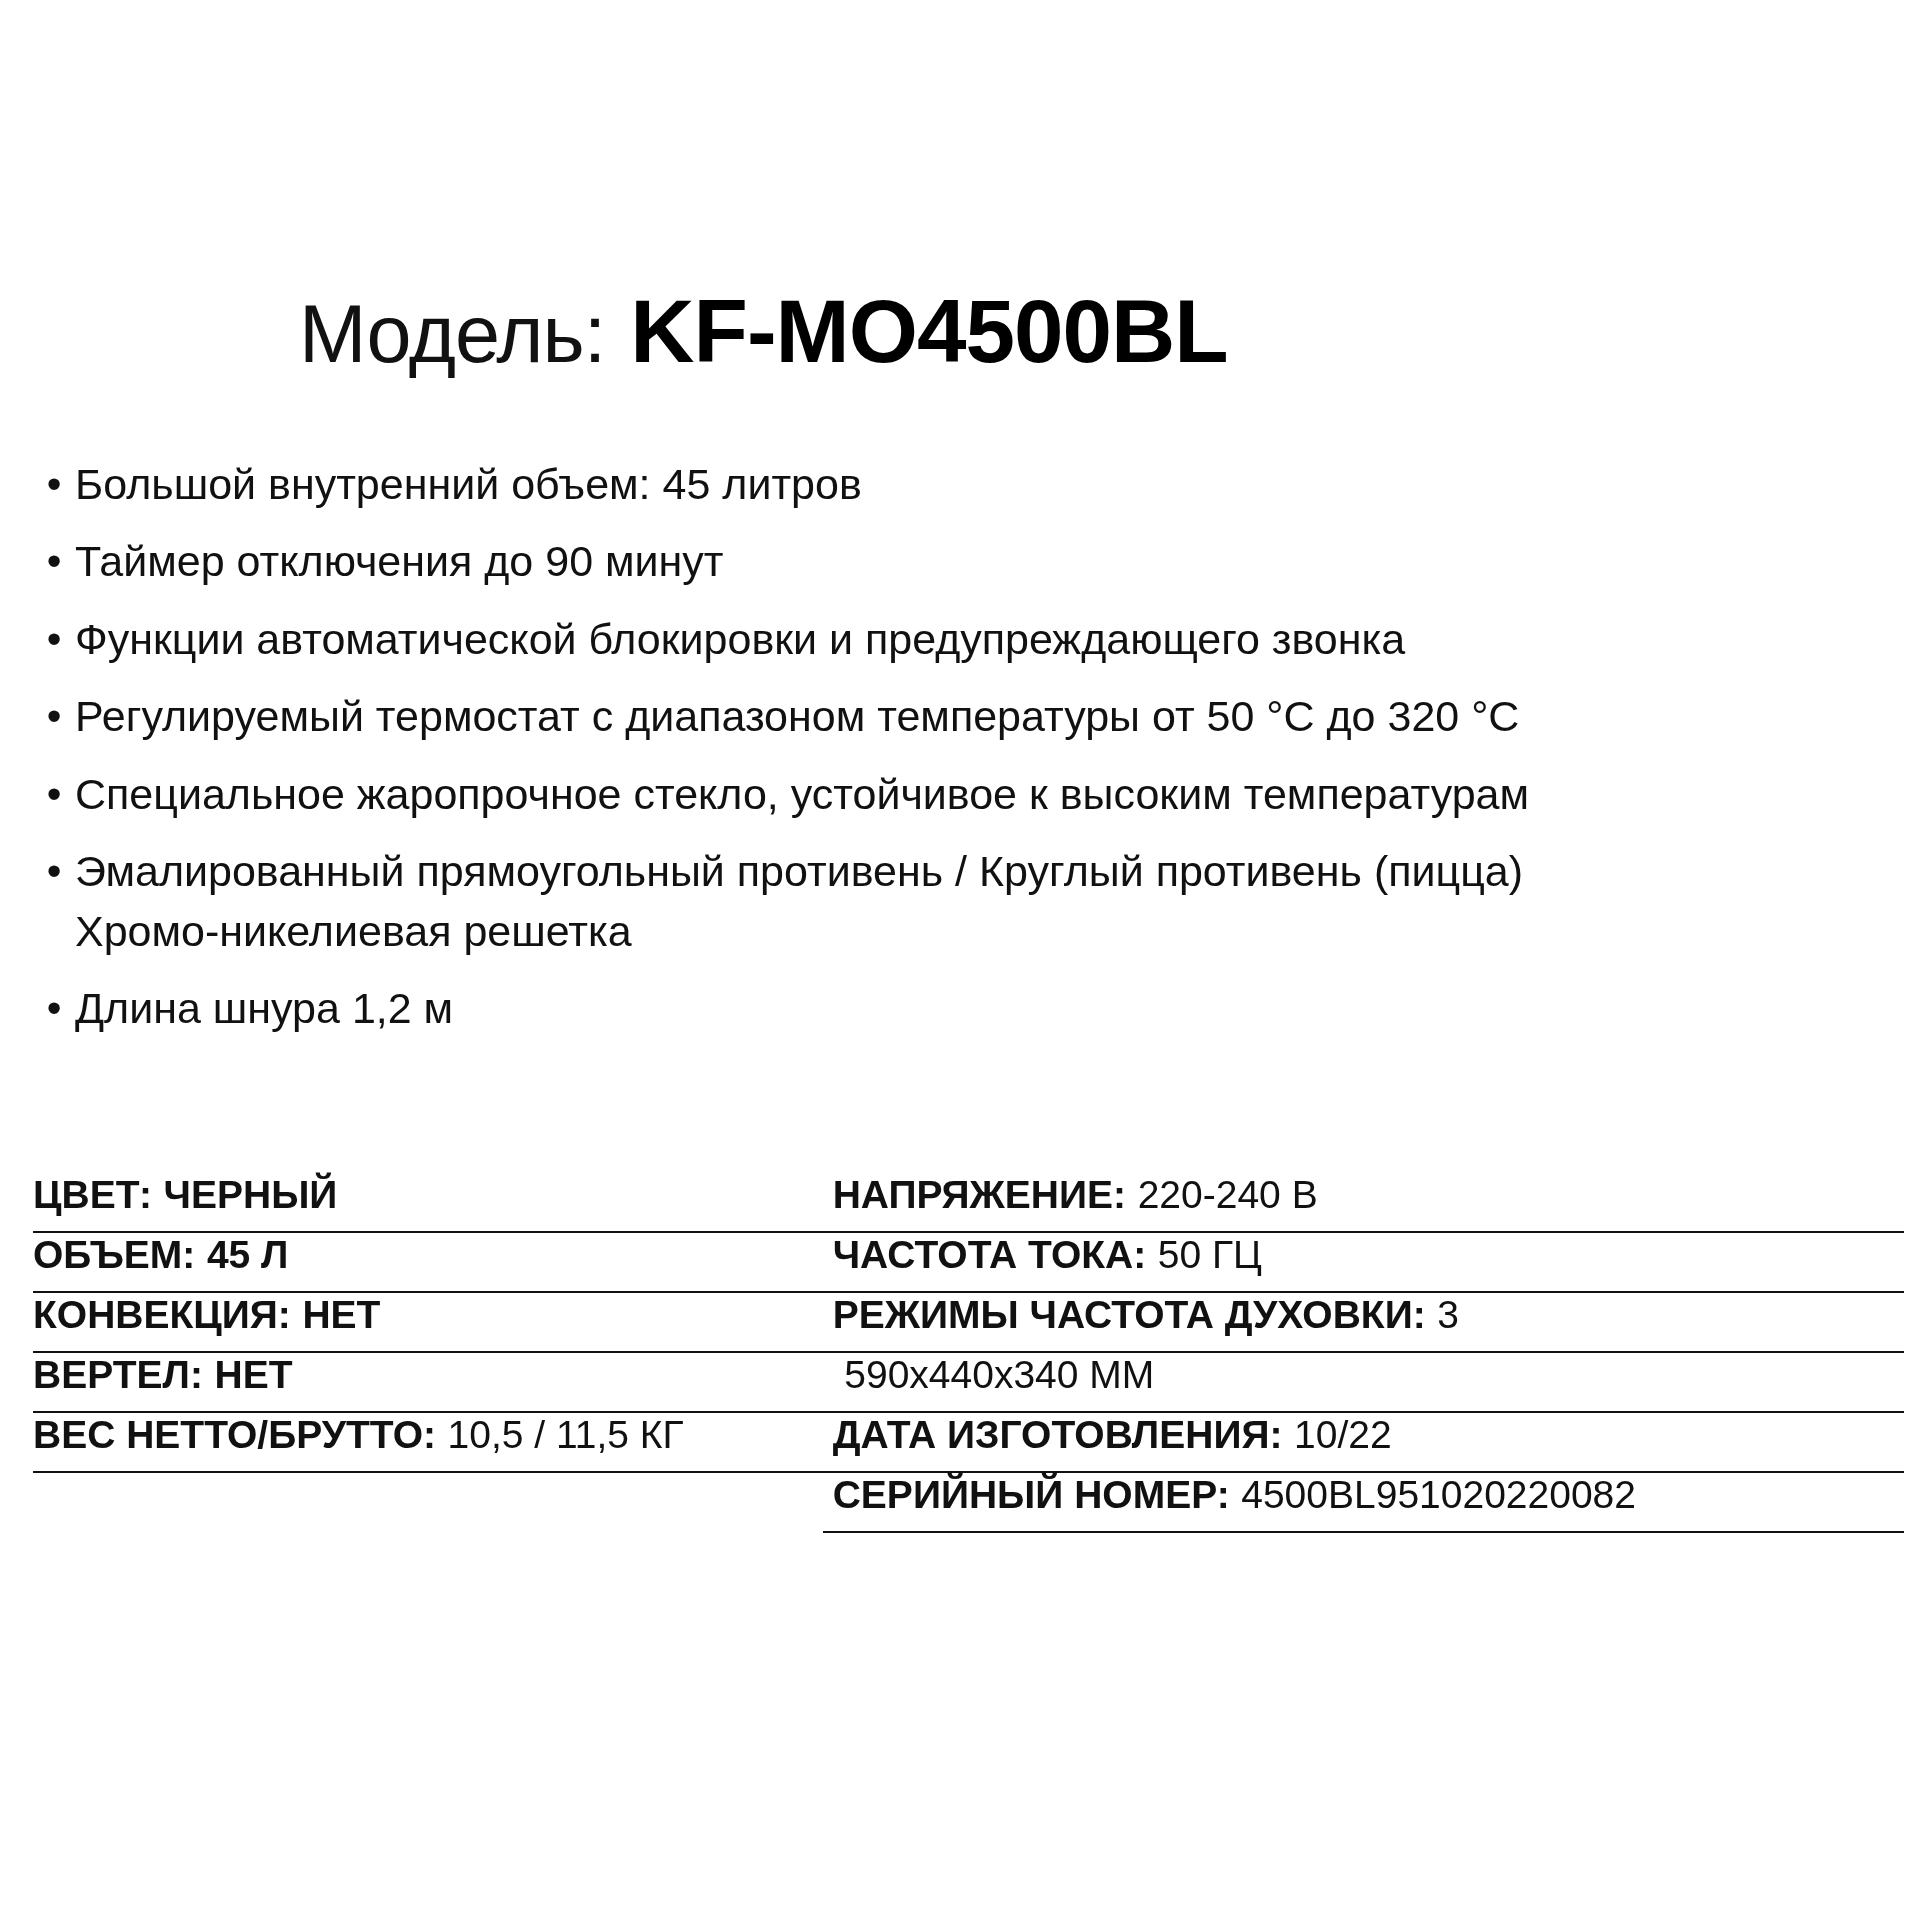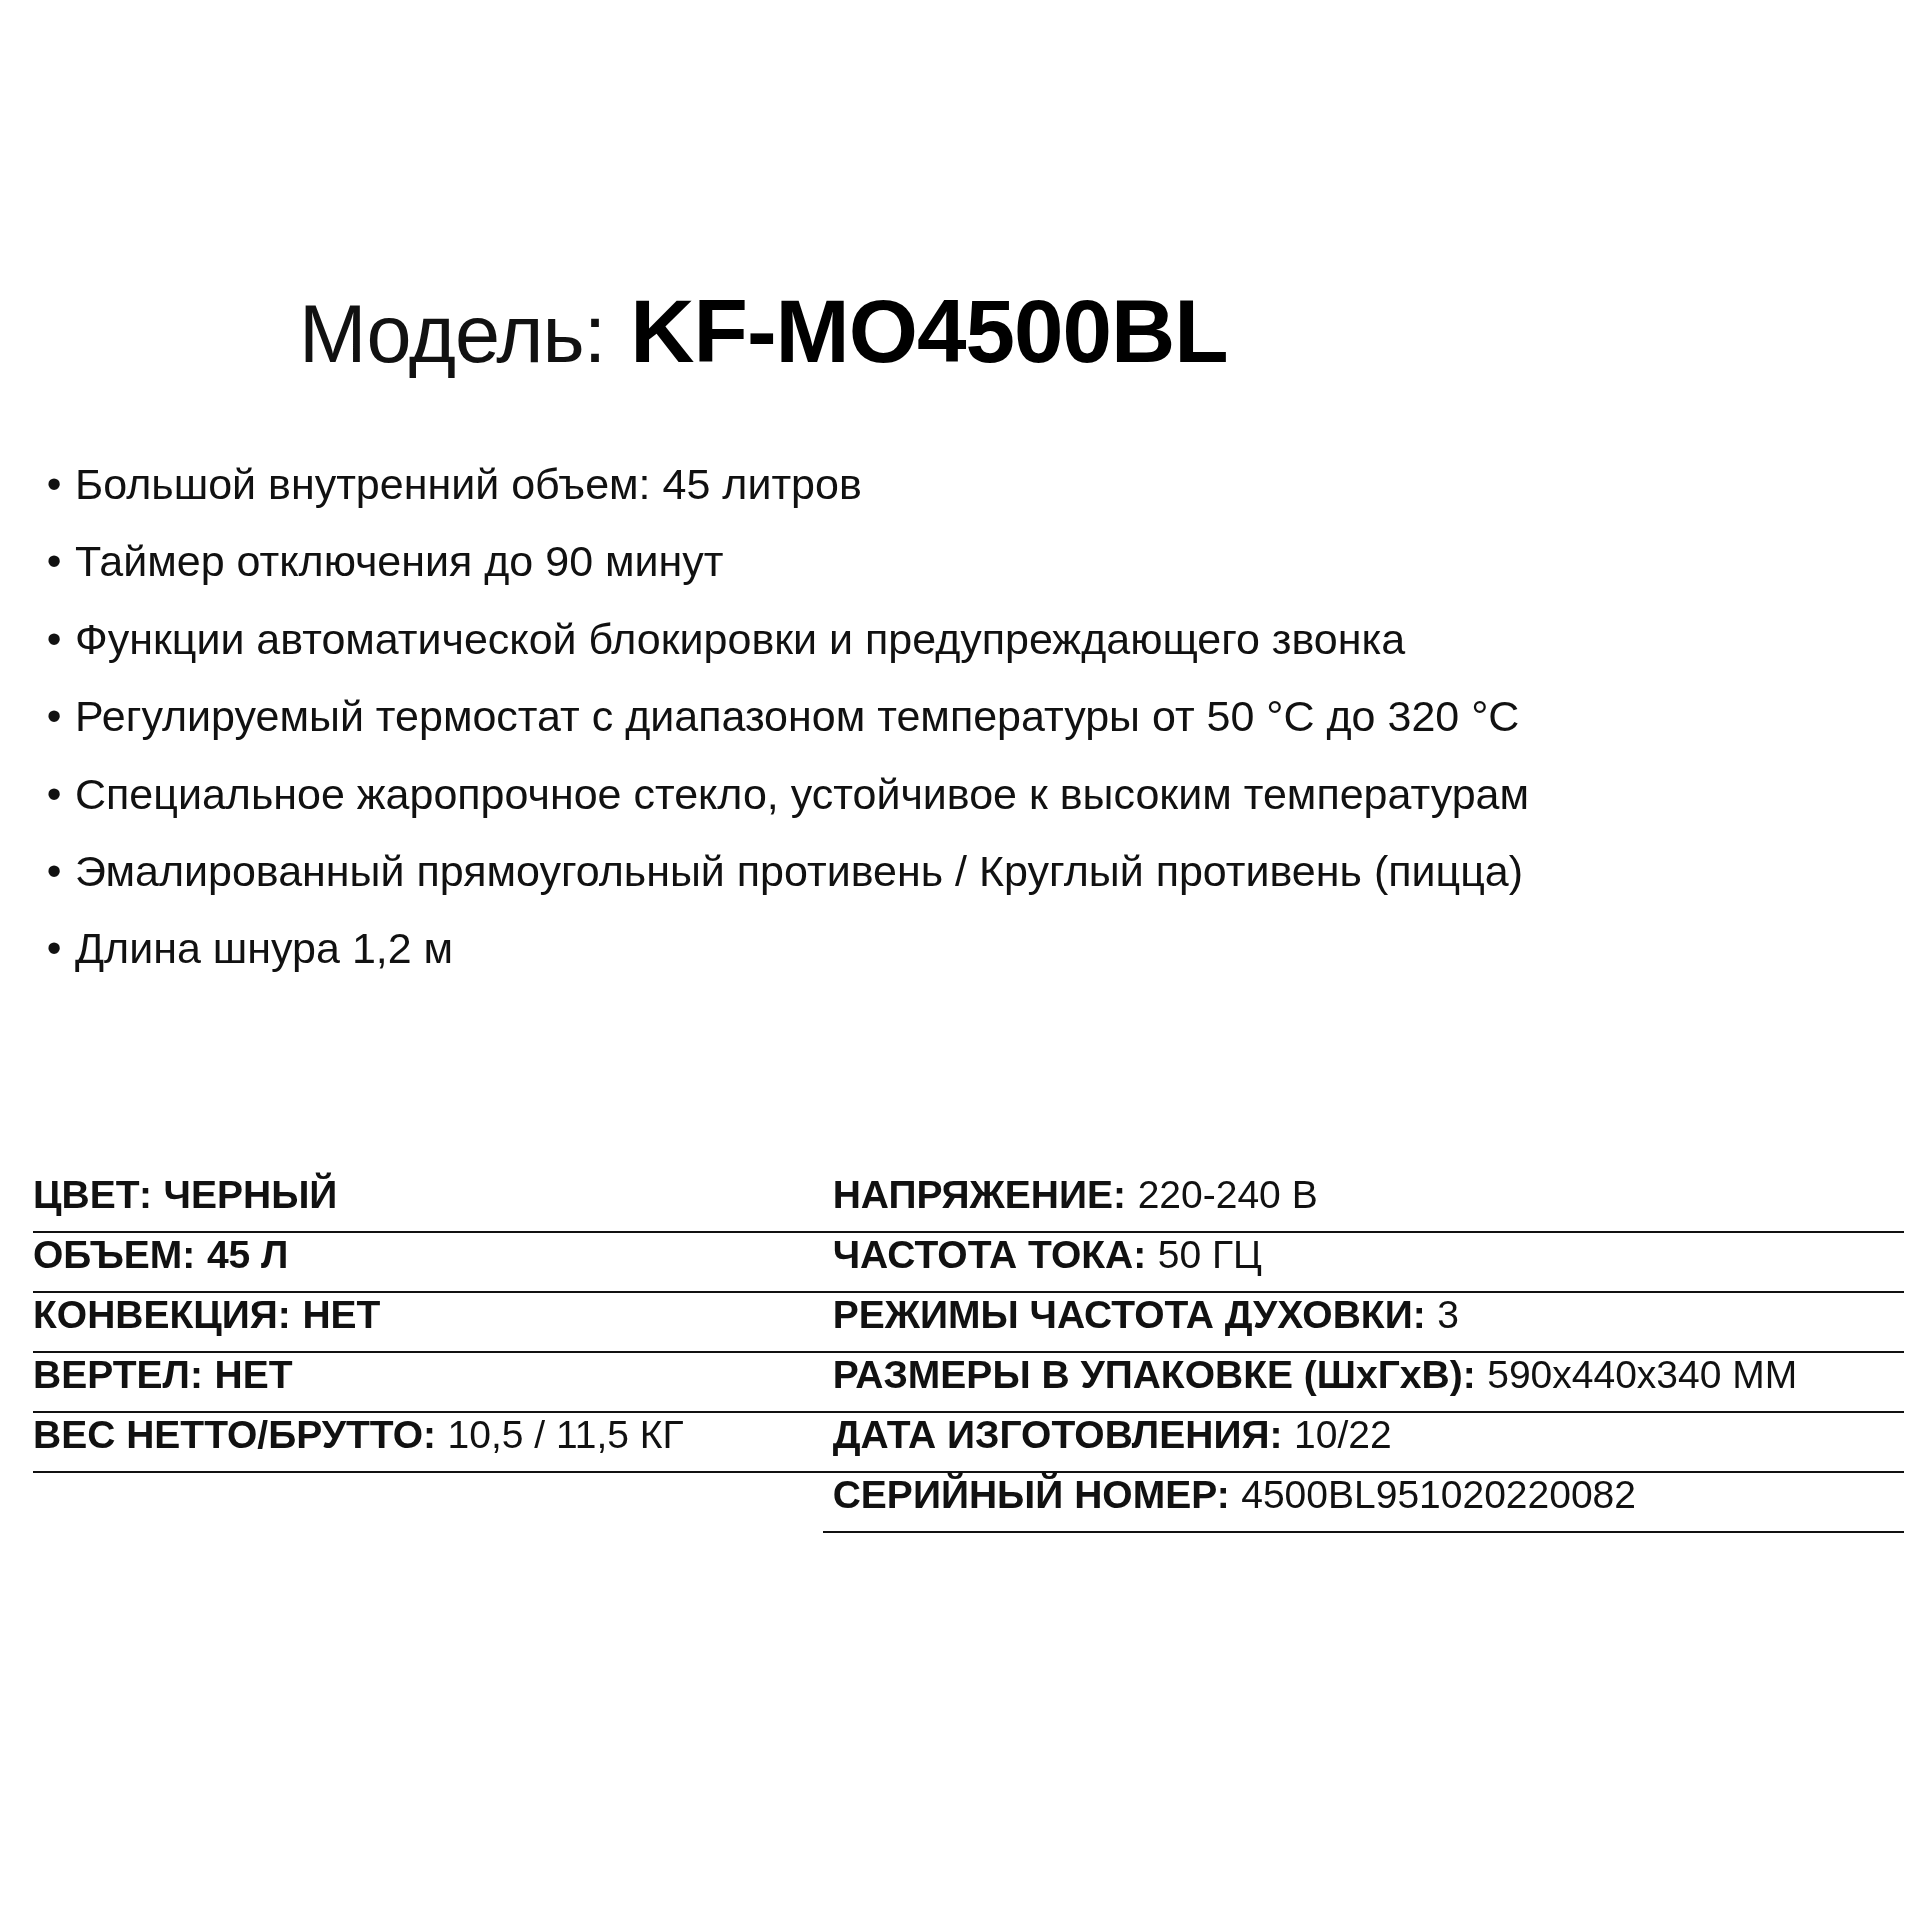--- a/index.html
+++ b/index.html
@@ -150,20 +150,21 @@
 
     <div class="feature-row">
       <span class="bullet">•</span>
       <span class="feature-text">Специальное жаропрочное стекло, устойчивое к высоким температурам</span>
     </div>
 
     <div class="feature-row">
       <span class="bullet">•</span>
       <span class="feature-text">
         <span>Эмалированный прямоугольный противень / Круглый противень (пицца)</span>
+        <span class="sub-line">Хромо-никелиевая решетка</span>
       </span>
     </div>
 
     <div class="feature-row">
       <span class="bullet">•</span>
       <span class="feature-text">Длина шнура 1,2 м</span>
     </div>
 
   </div>
 
@@ -199,21 +200,20 @@
       </div>
       <div class="spec-row">
         <span class="spec-key">ЧАСТОТА ТОКА:</span>
         <span class="spec-val"> 50 ГЦ</span>
       </div>
       <div class="spec-row">
         <span class="spec-key">РЕЖИМЫ ЧАСТОТА ДУХОВКИ:</span>
         <span class="spec-val">3</span>
       </div>
       <div class="spec-row">
-        <span class="spec-key">РАЗМЕРЫ В УПАКОВКЕ (ШхГхВ):</span>
         <span class="spec-val">590x440x340 ММ</span>
       </div>
       <div class="spec-row">
         <span class="spec-key">ДАТА ИЗГОТОВЛЕНИЯ:</span>
         <span class="spec-val"> 10/22</span>
       </div>
       <div class="spec-row">
         <span class="spec-key">СЕРИЙНЫЙ НОМЕР:</span>
         <span class="spec-val">  4500BL951020220082</span>
       </div>

